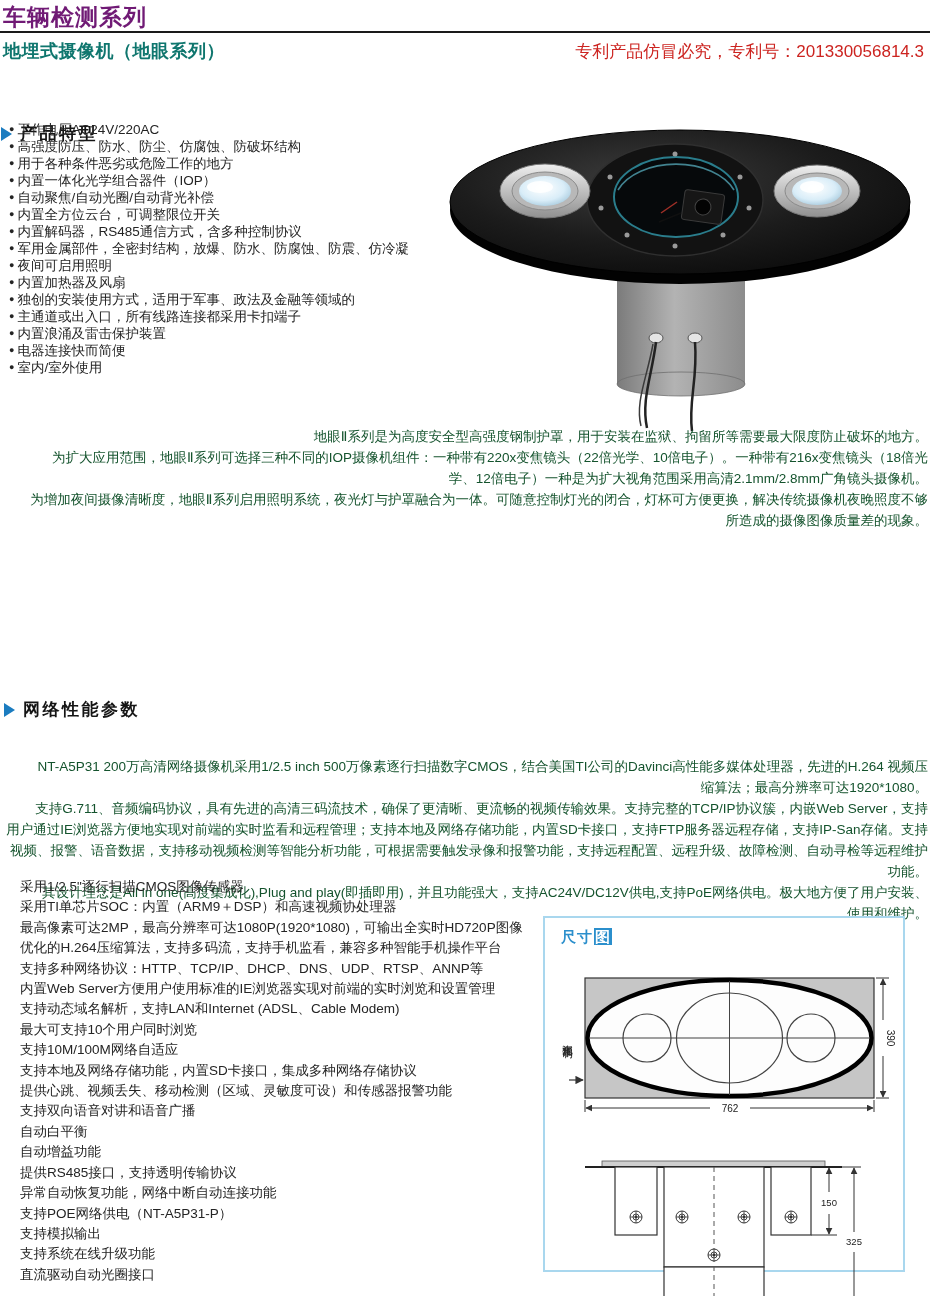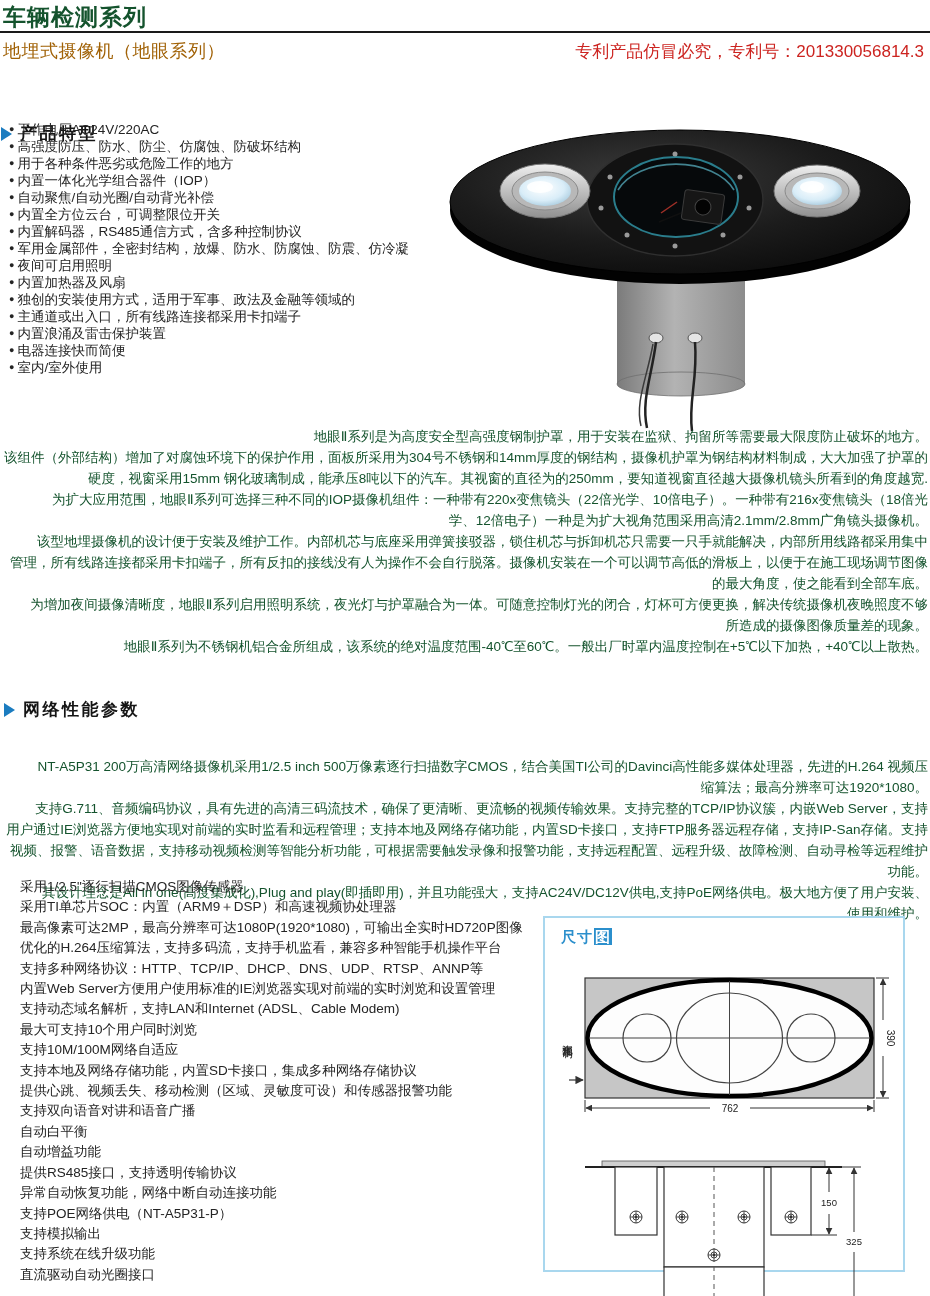--- a/index.html
+++ b/index.html
@@ -1,23 +1,23 @@
 <!DOCTYPE html>
 <html><head>
 <meta charset="utf-8">
 <style>
   html,body{margin:0;padding:0;background:#fff;}
   .page{
     position:relative;width:930px;height:1296px;background:#fff;overflow:hidden;
     font-family:"Liberation Sans",sans-serif;color:#1f1f1f;
   }
   
-  .main-title{position:absolute;left:3px;top:2px;font-size:23px;font-weight:bold;color:#14532d;letter-spacing:1px;margin:0;}
+  .main-title{position:absolute;left:3px;top:2px;font-size:23px;font-weight:bold;color:#701a75;letter-spacing:1px;margin:0;}
   .title-rule{position:absolute;left:0;top:31px;width:930px;height:2px;background:#1a1a1a;}
-  .subtitle{position:absolute;left:3px;top:39px;font-size:18px;font-weight:normal;color:#a16207;margin:0;letter-spacing:0.5px;}
+  .subtitle{position:absolute;left:3px;top:39px;font-size:18px;font-weight:bold;color:#0f766e;margin:0;letter-spacing:0.5px;}
   .patent{position:absolute;right:6px;top:40px;font-size:17px;font-weight:normal;color:#cc2420;}
   
   .section-header{position:absolute;display:flex;align-items:center;gap:8px;font-size:17px;font-weight:bold;color:#151515;letter-spacing:2.5px;}
   .sh1{left:1px;top:94px;margin-top:28px;}
   .sh2{left:4px;top:698px;}
   .tri{width:0;height:0;border-left:11px solid #1b7cc0;border-top:7px solid transparent;border-bottom:7px solid transparent;}
   
   .bullets{position:absolute;left:9px;top:121px;width:450px;}
   .bullet-line{font-size:13.5px;line-height:17px;white-space:nowrap;color:#242424;}
   .dot{font-size:9px;vertical-align:2px;margin-right:3px;color:#242424;}
@@ -147,25 +147,22 @@
         <ellipse cx="372" cy="91" rx="43" ry="26" fill="url(#silverGrad)" stroke="#777" stroke-width="1"></ellipse>
         <ellipse cx="372" cy="91" rx="32" ry="18" fill="#b8b8b8" stroke="#8a8a8a" stroke-width="1"></ellipse>
         <ellipse cx="372" cy="91" rx="25" ry="14" fill="url(#lightGrad)"></ellipse>
         <ellipse cx="367" cy="87" rx="12" ry="6" fill="#ffffff" opacity="0.85"></ellipse>
       </g>
     </g>
   </svg>
 
   <div class="para-block overview">
     <p>地眼Ⅱ系列是为高度安全型高强度钢制护罩，用于安装在监狱、拘留所等需要最大限度防止破坏的地方。</p>
-    <p class="noindent">该组件（外部结构）增加了对腐蚀环境下的保护作用，面板所采用为304号不锈钢和14mm厚度的钢结构，摄像机护罩为钢结构材料制成，大大加强了护罩的硬度，视窗采用15mm 钢化玻璃制成，能承压8吨以下的汽车。其视窗的直径为的250mm，要知道视窗直径越大摄像机镜头所看到的角度越宽.</p>
     <p>为扩大应用范围，地眼Ⅱ系列可选择三种不同的IOP摄像机组件：一种带有220x变焦镜头（22倍光学、10倍电子）。一种带有216x变焦镜头（18倍光学、12倍电子）一种是为扩大视角范围采用高清2.1mm/2.8mm广角镜头摄像机。</p>
-    <p>该型地埋摄像机的设计便于安装及维护工作。内部机芯与底座采用弹簧接驳器，锁住机芯与拆卸机芯只需要一只手就能解决，内部所用线路都采用集中管理，所有线路连接都采用卡扣端子，所有反扣的接线没有人为操作不会自行脱落。摄像机安装在一个可以调节高低的滑板上，以便于在施工现场调节图像的最大角度，使之能看到全部车底。</p>
     <p>为增加夜间摄像清晰度，地眼Ⅱ系列启用照明系统，夜光灯与护罩融合为一体。可随意控制灯光的闭合，灯杯可方便更换，解决传统摄像机夜晚照度不够所造成的摄像图像质量差的现象。</p>
-    <p>地眼Ⅱ系列为不锈钢机铝合金所组成，该系统的绝对温度范围-40℃至60℃。一般出厂时罩内温度控制在+5℃以下加热，+40℃以上散热。</p>
   </div>
 
   <div class="section-header sh2">
     <span class="tri"></span>
     <span>网络性能参数</span>
   </div>
 
   <div class="para-block netparas">
     <p>NT-A5P31 200万高清网络摄像机采用1/2.5 inch 500万像素逐行扫描数字CMOS，结合美国TI公司的Davinci高性能多媒体处理器，先进的H.264 视频压缩算法；最高分辨率可达1920*1080。</p>
     <p>支持G.711、音频编码协议，具有先进的高清三码流技术，确保了更清晰、更流畅的视频传输效果。支持完整的TCP/IP协议簇，内嵌Web Server，支持用户通过IE浏览器方便地实现对前端的实时监看和远程管理；支持本地及网络存储功能，内置SD卡接口，支持FTP服务器远程存储，支持IP-San存储。支持视频、报警、语音数据，支持移动视频检测等智能分析功能，可根据需要触发录像和报警功能，支持远程配置、远程升级、故障检测、自动寻检等远程维护功能。</p>

